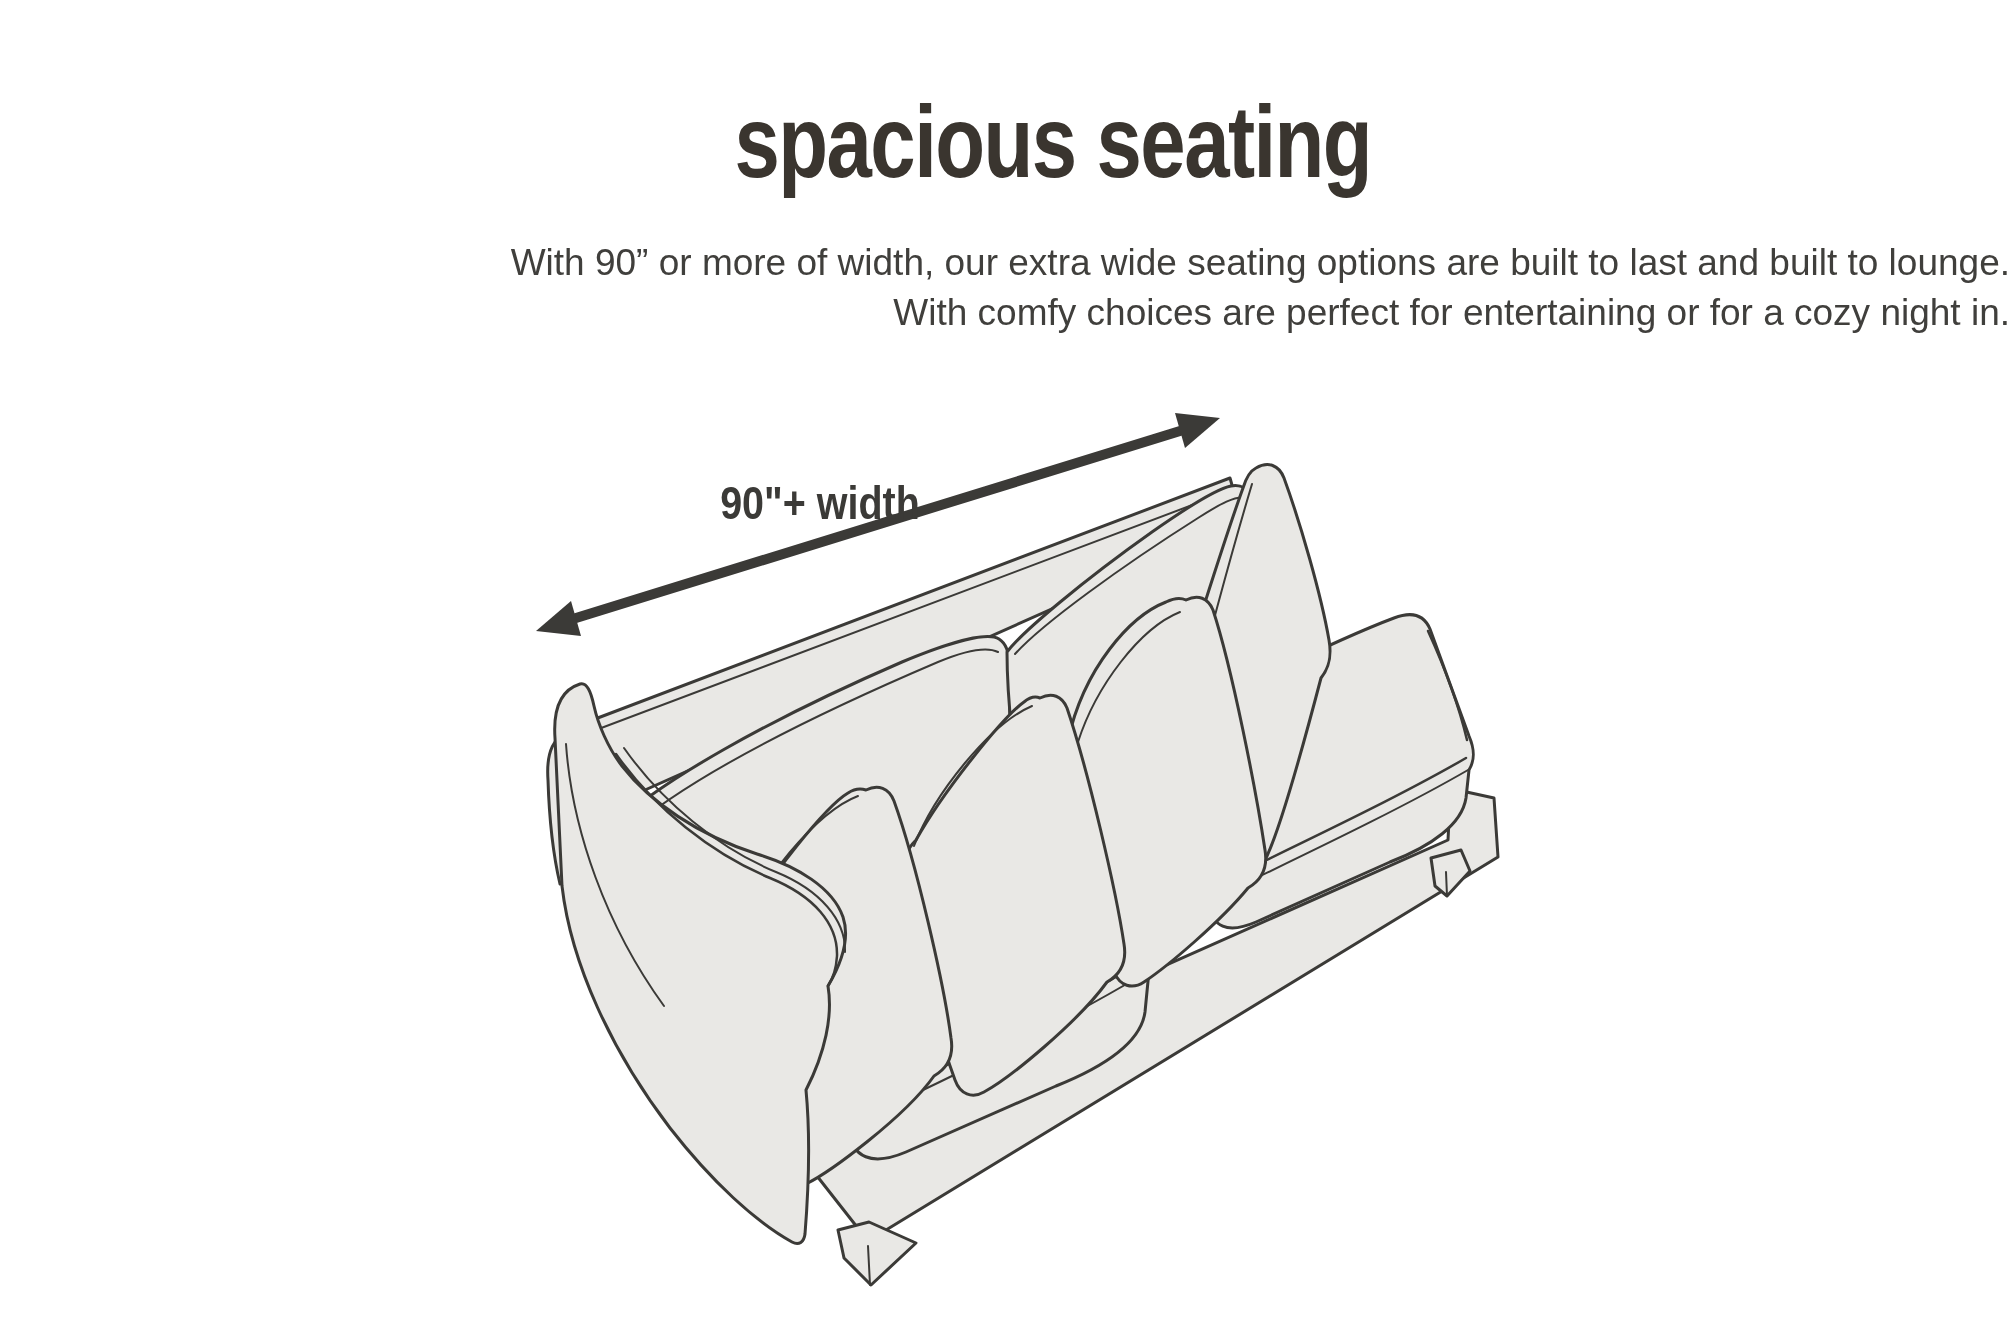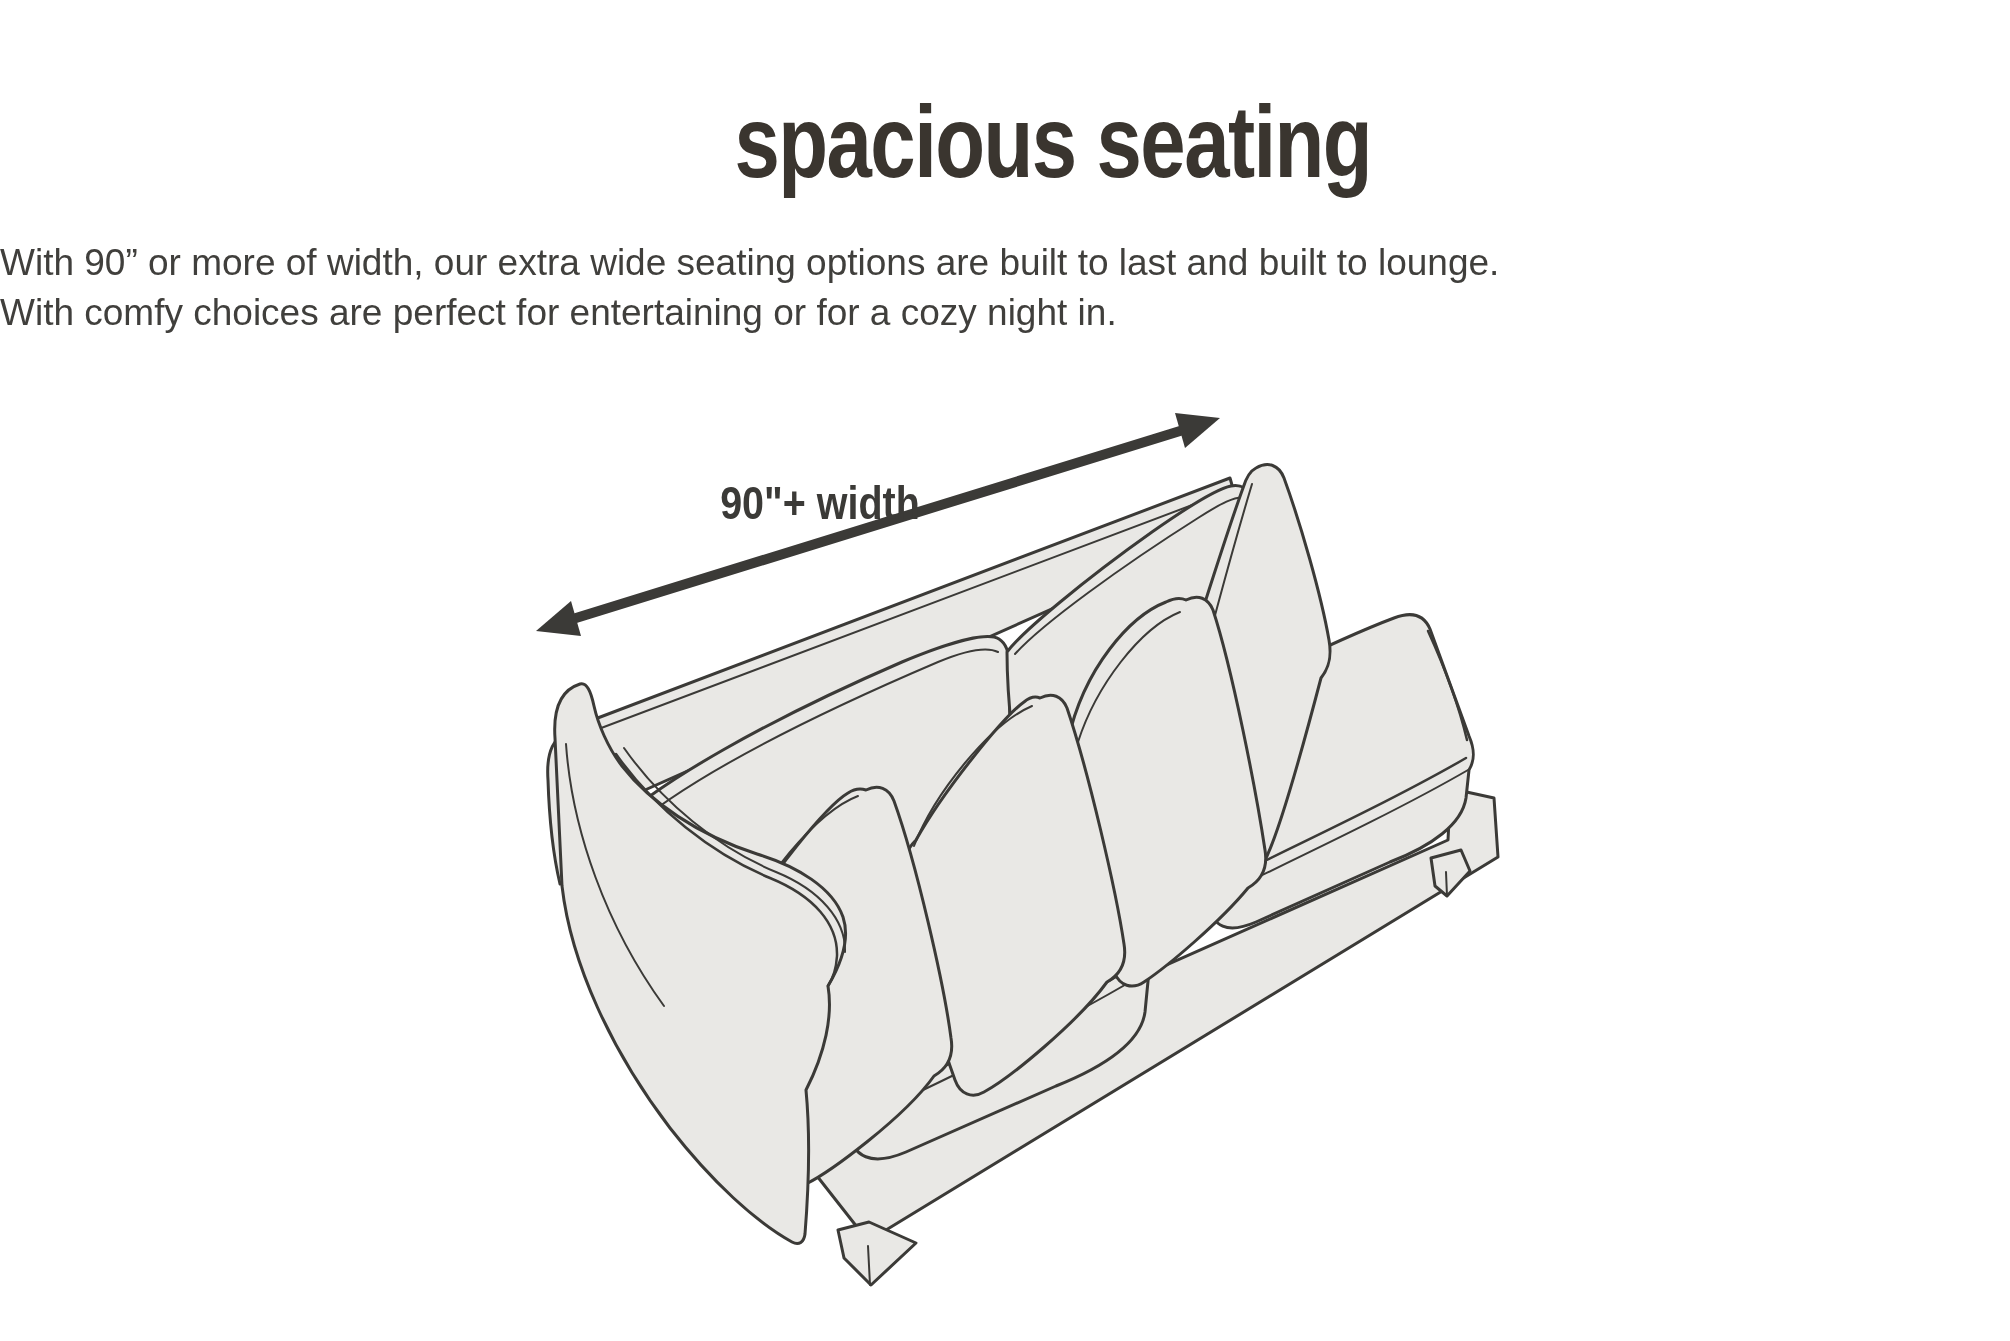--- a/index.html
+++ b/index.html
@@ -20,21 +20,21 @@
     padding-left:48px;
   }
   .headline .squeeze{
     display:inline-block;
     transform:scaleX(0.80);
     transform-origin:50% 50%;
     white-space:nowrap;
   }
   .description{
     position:absolute;top:238px;left:0;width:100%;
-    text-align:left;
+    text-align:right;
     font-size:37px;line-height:50px;
     color:#403f3c;
   }
   .description div{white-space:nowrap;}
   .figure{position:absolute;left:0;top:0;}
   .sofa-line{stroke:#3b3a37;stroke-linejoin:round;stroke-linecap:round;}
   .dim-label{
     font-family:"Liberation Sans", sans-serif;
     font-weight:bold;font-size:47px;fill:#3b3a37;
   }

